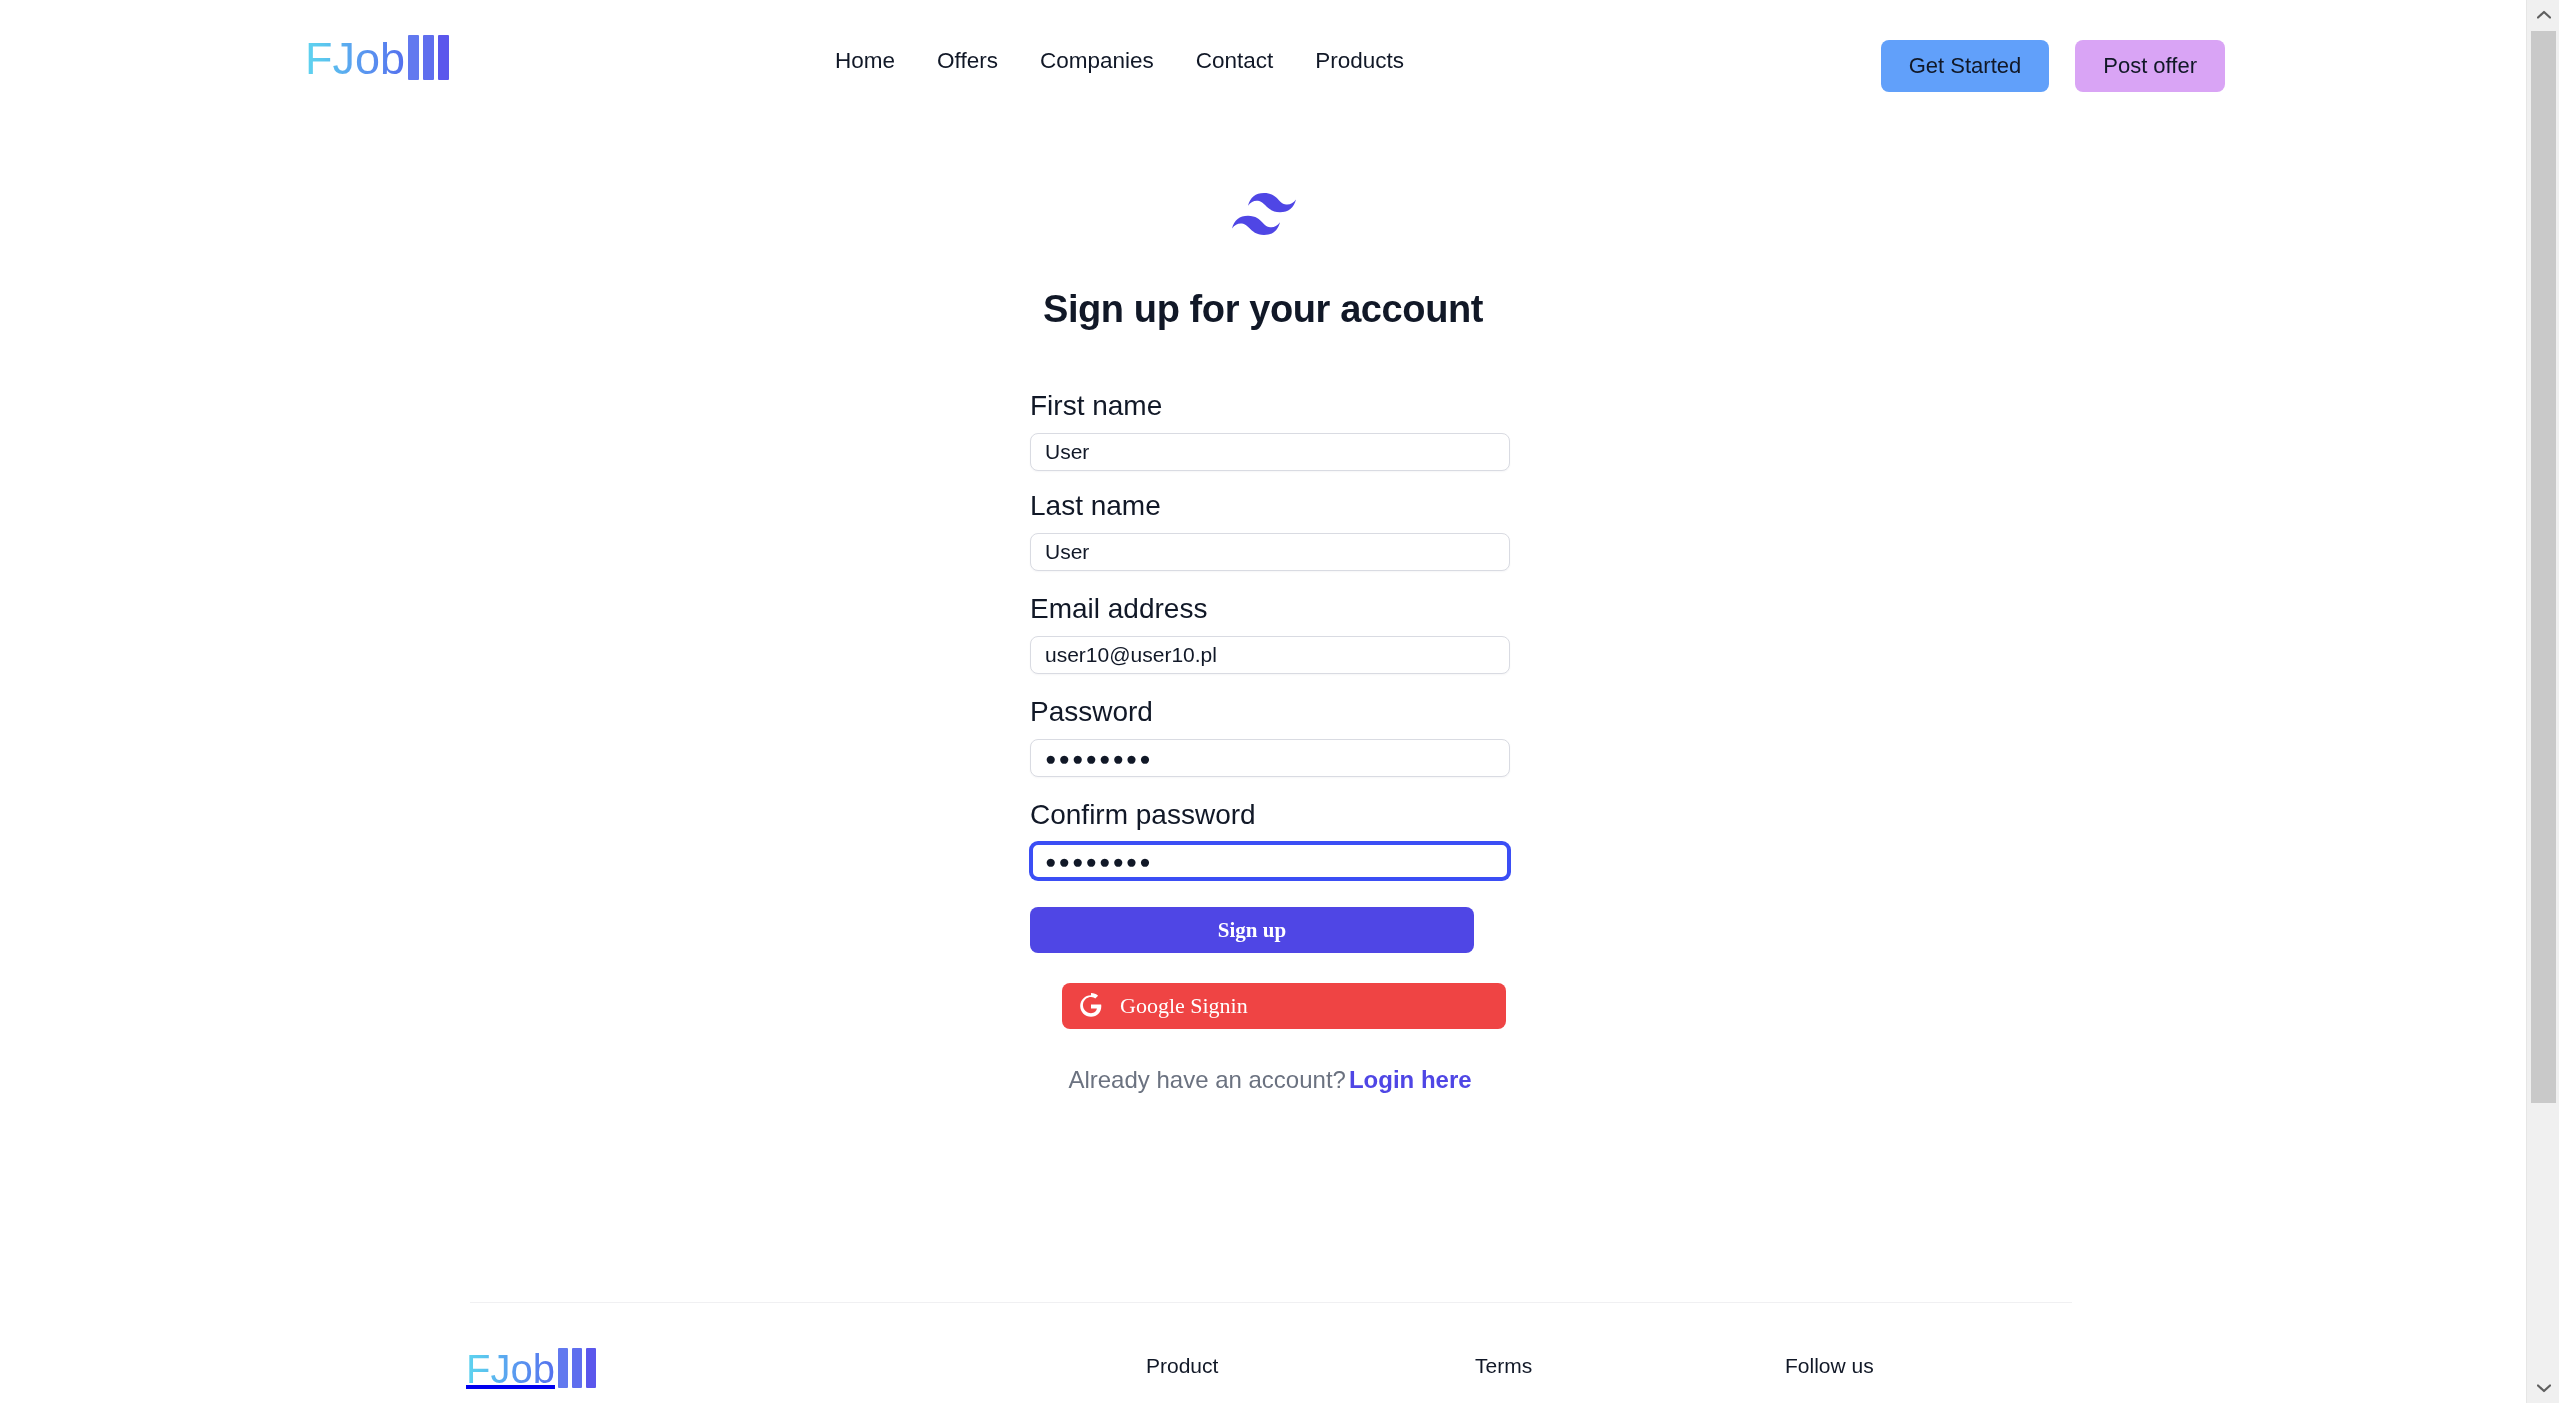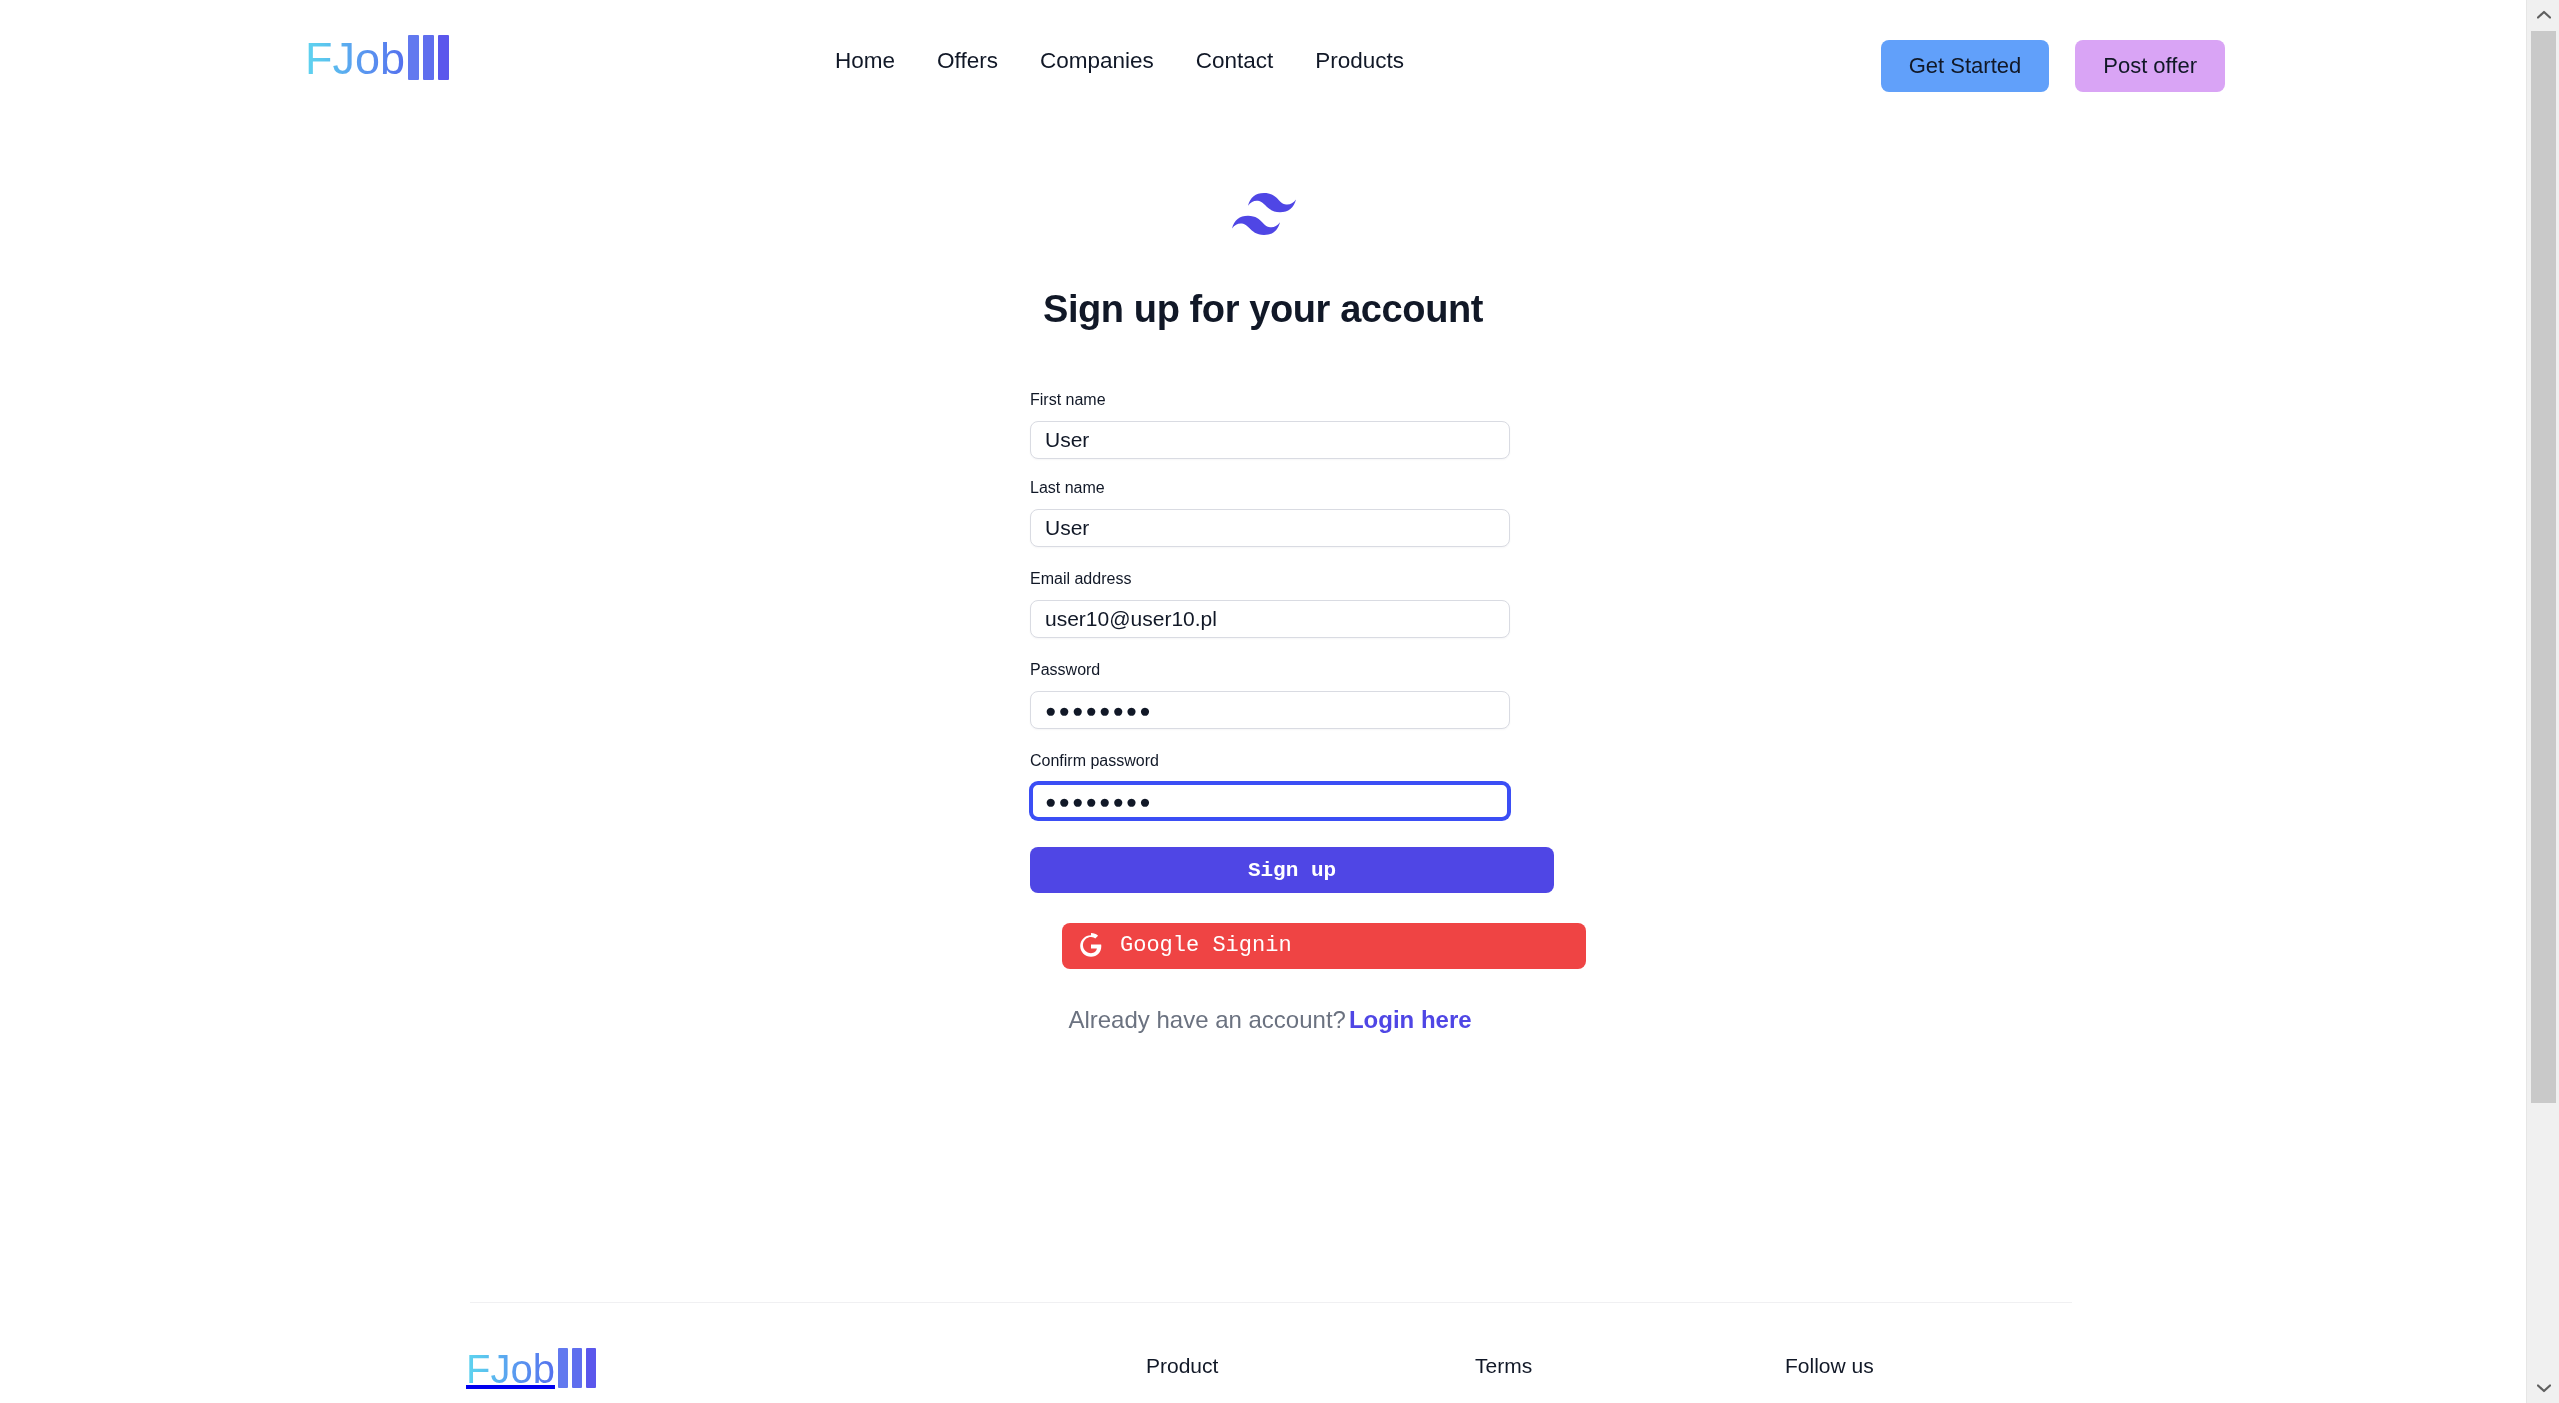--- a/index.html
+++ b/index.html
@@ -148,21 +148,21 @@
 
   .form-wrap {
     position: absolute;
     left: 1030px;
     top: 282px;
     width: 480px;
   }
 
   .field { margin-bottom: 0; }
   .field-label {
-    font-size: 16px;
+    font-size: 28px;
     color: #111827;
     line-height: 1;
     margin-bottom: 13px;
     display: block;
   }
   .field-input {
     width: 480px;
     height: 38px;
     border: 1px solid #d9dbe2;
     border-radius: 8px;
@@ -185,29 +185,29 @@
     letter-spacing: 2px;
     font-size: 19px;
     color: #111827;
     line-height: 1;
   }
 
   .gap-a { height: 21px; }
   .gap-b { height: 24px; }
 
   .btn-block {
-    width: 524px;
+    width: 444px;
     height: 46px;
     border: none;
     border-radius: 8px;
     font-size: 21px;
     font-weight: bold;
     color: #ffffff;
     cursor: pointer;
-    font-family: Liberation Mono, monospace;
+    font-family: Liberation Serif, serif;
     line-height: 1;
   }
   .btn-signup {
     background: #4f46e5;
     margin-top: 27px;
   }
   .btn-google {
     background: #ef4444;
     margin-top: 30px;
     display: flex;

